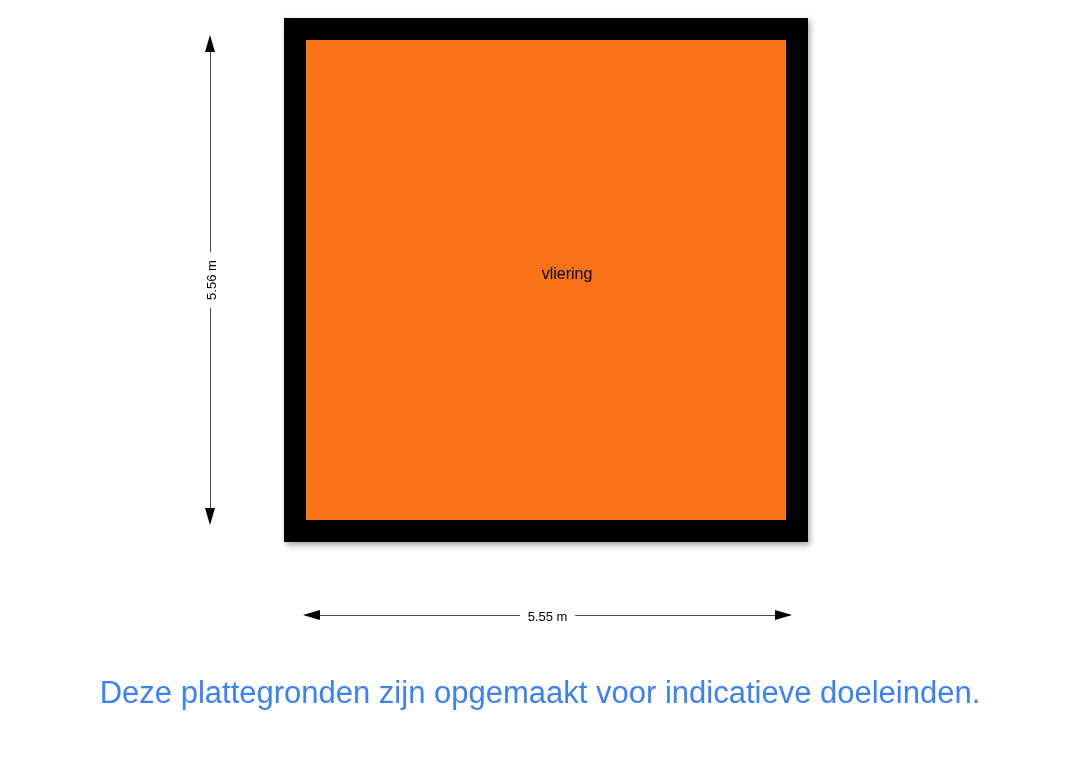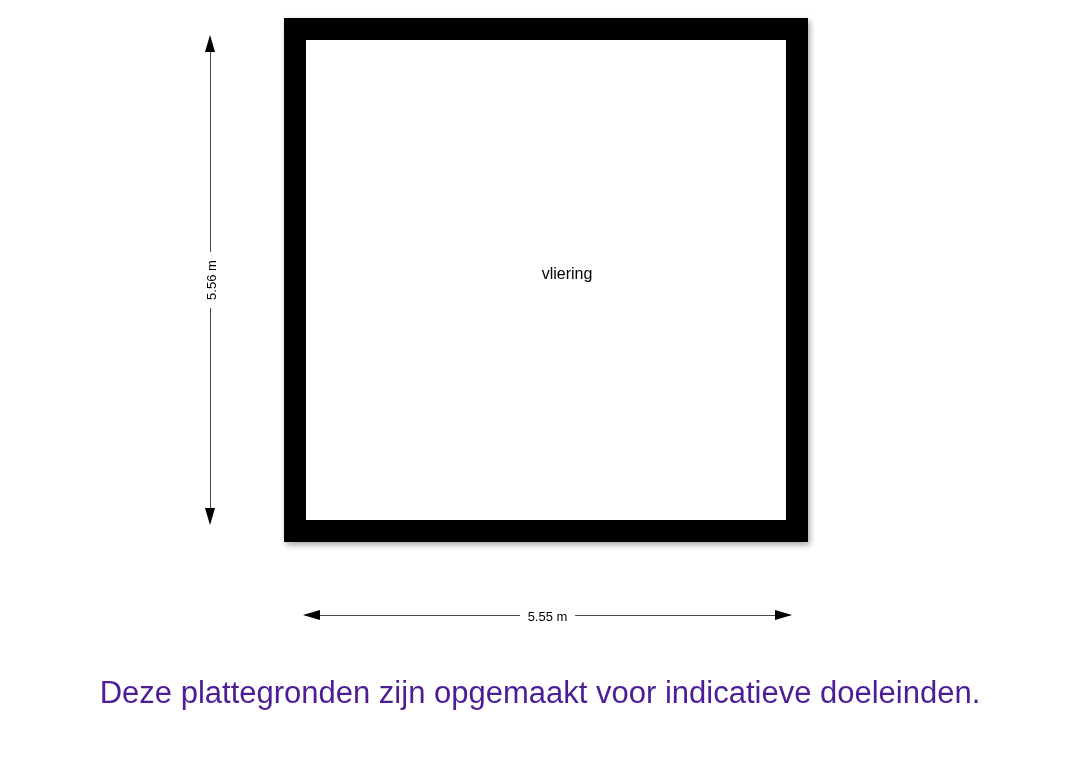--- a/index.html
+++ b/index.html
@@ -25,21 +25,21 @@
     height: 524px;
     background: #000000;
     box-shadow: 2px 3px 6px rgba(0,0,0,0.35);
   }
   .floor {
     position: absolute;
     left: 22px;
     top: 22px;
     right: 22px;
     bottom: 22px;
-    background: #ffffff;
+    background: #f97316;
     display: flex;
     align-items: center;
     justify-content: center;
   }
   .room-label {
     font-size: 16px;
     color: #000000;
     transform: translate(21px, -6px);
     white-space: nowrap;
   }
@@ -133,21 +133,21 @@
 
   
   .disclaimer {
     position: absolute;
     left: 0;
     top: 674px;
     width: 1080px;
     text-align: center;
     font-size: 31px;
     line-height: 37px;
-    color: #4c1d95;
+    color: #3b82f6;
   }
 </style>
 </head>
 <body>
 
 <div class="canvas">
 
   <div class="plan">
     <div class="floor">
       <span class="room-label">vliering</span>

